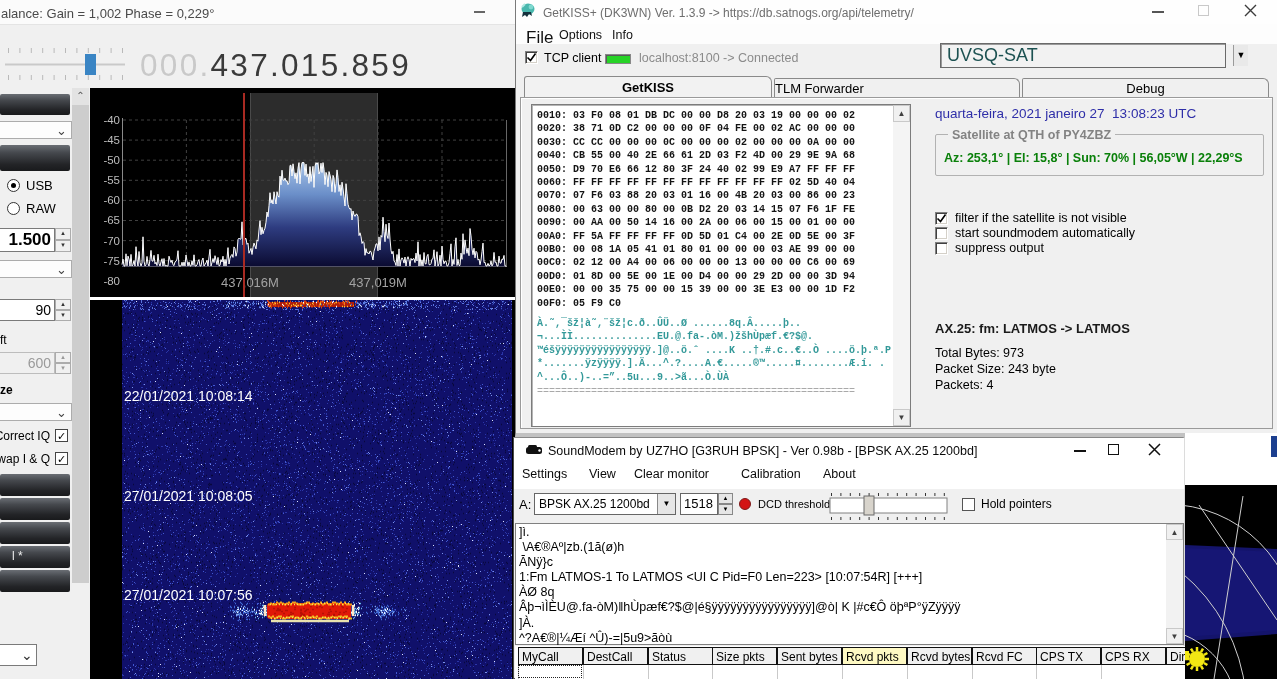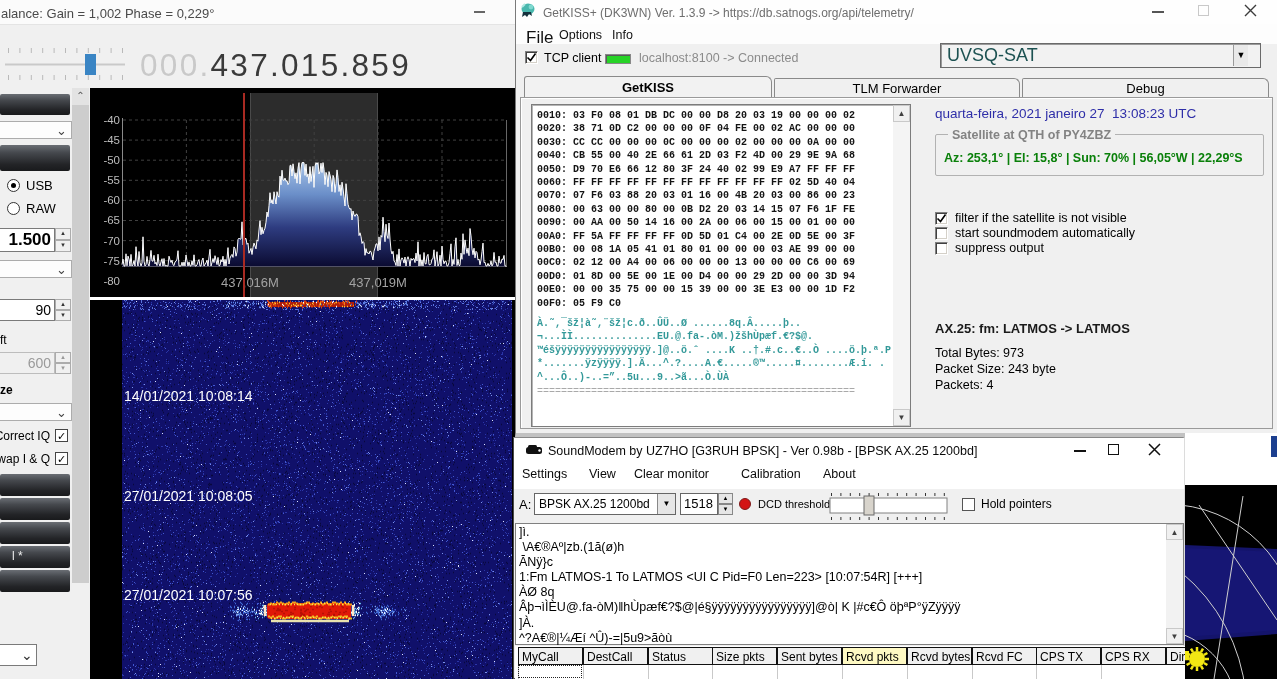--- a/index.html
+++ b/index.html
@@ -177,21 +177,21 @@
           <rect x="177" y="303" width="84" height="16" rx="3" fill="#e01808"></rect>
           <path d="M178 304.5h2M180 303.5h2M182 304.5h2M184 304.5h2M186 302.5h2M188 303.5h2M190 302.5h2M192 303.5h2M194 304.5h2M196 303.5h2M198 302.5h2M200 304.5h2M202 302.5h2M204 302.5h2M206 303.5h2M208 304.5h2M210 304.5h2M212 304.5h2M214 303.5h2M216 302.5h2M218 302.5h2M220 304.5h2M222 303.5h2M224 304.5h2M226 303.5h2M228 304.5h2M230 302.5h2M232 304.5h2M234 303.5h2M236 302.5h2M238 304.5h2M240 304.5h2M242 302.5h2M244 302.5h2M246 303.5h2M248 304.5h2M250 302.5h2M252 304.5h2M254 302.5h2M256 304.5h2M258 304.5h2M260 304.5h2" stroke="#f5a018" stroke-width="2" fill="none"></path>
           <path d="M178 316.5h2M180 317.5h2M182 316.5h2M184 318.5h2M186 317.5h2M188 316.5h2M190 316.5h2M192 318.5h2M194 318.5h2M196 317.5h2M198 317.5h2M200 316.5h2M202 316.5h2M204 318.5h2M206 317.5h2M208 318.5h2M210 318.5h2M212 316.5h2M214 318.5h2M216 316.5h2M218 317.5h2M220 317.5h2M222 316.5h2M224 317.5h2M226 316.5h2M228 318.5h2M230 318.5h2M232 317.5h2M234 317.5h2M236 318.5h2M238 318.5h2M240 317.5h2M242 316.5h2M244 317.5h2M246 317.5h2M248 316.5h2M250 316.5h2M252 317.5h2M254 316.5h2M256 316.5h2M258 318.5h2M260 318.5h2" stroke="#f0b622" stroke-width="2.2" fill="none"></path>
           <path d="M180 304.5h1M181 318.5h1M183 303.5h1M184 318.5h1M186 304.5h1M187 317.5h1M189 304.5h1M190 318.5h1M192 304.5h1M193 317.5h1M195 304.5h1M196 317.5h1M198 304.5h1M199 317.5h1M201 303.5h1M202 317.5h1M204 304.5h1M205 317.5h1M207 304.5h1M208 317.5h1M210 304.5h1M211 317.5h1M213 304.5h1M214 317.5h1M216 303.5h1M217 318.5h1M219 303.5h1M220 317.5h1M222 304.5h1M223 317.5h1M225 304.5h1M226 318.5h1M228 303.5h1M229 318.5h1M231 303.5h1M232 317.5h1M234 303.5h1M235 317.5h1M237 303.5h1M238 317.5h1M240 304.5h1M241 317.5h1M243 304.5h1M244 317.5h1M246 304.5h1M247 318.5h1M249 303.5h1M250 317.5h1M252 304.5h1M253 317.5h1M255 303.5h1M256 317.5h1M258 303.5h1M259 318.5h1" stroke="#f8e84a" stroke-width="1.4" fill="none"></path>
           <path d="M210 310.5h2M232 313.5h2M188 310.5h2M222 309.5h2M191 311.5h2M210 312.5h2M219 315.5h2M252 307.5h2M238 312.5h2M204 307.5h2M217 309.5h2M237 314.5h2M210 309.5h2M219 312.5h2M240 311.5h2M204 309.5h2M245 311.5h2M186 310.5h2M200 312.5h2M187 308.5h2M189 310.5h2M255 311.5h2M211 314.5h2M189 309.5h2M242 306.5h2M239 309.5h2M183 308.5h2M216 309.5h2M220 306.5h2M198 315.5h2M215 310.5h2M188 309.5h2M253 312.5h2M220 306.5h2M211 313.5h2M214 311.5h2M249 312.5h2M229 306.5h2M184 313.5h2M213 314.5h2M243 314.5h2M210 315.5h2M238 314.5h2M193 313.5h2M213 315.5h2M256 308.5h2M213 308.5h2M217 309.5h2M231 307.5h2M195 310.5h2M187 309.5h2M248 314.5h2M197 306.5h2M243 315.5h2M226 307.5h2M200 314.5h2M251 306.5h2M196 310.5h2M202 313.5h2M210 313.5h2" stroke="#b80f04" stroke-width="1.5" fill="none"></path>
           <path d="M175 305v11" stroke="#ffe9c8" stroke-width="2.5"></path>
           <path d="M263 305v11" stroke="#ffe9c8" stroke-width="2.5"></path>
           <path d="M181 321h78" stroke="#e9e2ae" stroke-width="2.5"></path>
         </g>
 </svg>
-<div class="ab" style="left:124px;top:388px;font-size:14px;color:#fff">14/01/2021 10:08:14</div>
+<div class="ab" style="left:124px;top:388px;font-size:14px;color:#fff">22/01/2021 10:08:14</div>
 <div class="ab" style="left:124px;top:488px;font-size:14px;color:#fff">27/01/2021 10:08:05</div>
 <div class="ab" style="left:124px;top:587px;font-size:14px;color:#fff">27/01/2021 10:07:56</div>
 </div>
 <div class="ab" style="left:515px;top:0;width:762px;height:437px;background:#f0f0f0;border-left:1px solid #7a7a7a;border-bottom:4px solid #c2c2c2">
 <div class="ab" style="left:0;top:0;width:762px;height:24px;background:#fefefe">
         <svg class="ab" style="left:4px;top:2px" width="15" height="16" viewBox="0 0 15 16">
           <ellipse cx="8" cy="7" rx="6.5" ry="5.5" fill="#49b8ae"></ellipse>
           <path d="M3 10 L2 15 L5 13 L7 15 L9 12 L12 14 L11 10 Z" fill="#15313d"></path>
           <circle cx="11" cy="5" r="2.4" fill="#7fd8cf"></circle>
           <path d="M2 5l3-3" stroke="#b0e8e2" stroke-width="2"></path>
@@ -208,26 +208,26 @@
         <div class="ab" style="left:43px;top:4px;font-size:12.5px;color:#111">Options</div>
         <div class="ab" style="left:96px;top:4px;font-size:12.5px;color:#111">Info</div>
       </div>
 <div class="w95c" style="left:9px;top:51px"></div>
       <svg class="ab" style="left:9px;top:51px" width="13" height="13" viewBox="0 0 13 13">
         <path d="M2.5 6.5l3 3 5-7" stroke="#000" stroke-width="1.6" fill="none"></path>
       </svg>
       <div class="ab" style="left:28px;top:51px;font-size:12.5px;color:#000">TCP client</div>
       <div class="ab" style="left:89px;top:54px;width:26px;height:10px;background:#27d327;border:1px solid #888;box-shadow:inset 1px 1px 0 #5a5a5a"></div>
       <div class="ab" style="left:123px;top:51px;font-size:12.5px;color:#8b8b8b">localhost:8100 -&gt; Connected</div>
-<div class="ab" style="left:424px;top:43px;width:321px;height:25px;background:#f2f2f2;border:1px solid #6a6a6a;box-shadow:inset 1px 1px 0 #9a9a9a">
+<div class="ab" style="left:424px;top:43px;width:286px;height:25px;background:#f2f2f2;border:1px solid #6a6a6a;box-shadow:inset 1px 1px 0 #9a9a9a">
         <div class="ab" style="left:6px;top:1px;font-size:18px;color:#1d5252">UVSQ-SAT</div>
         <div class="ab" style="left:292px;top:1px;width:15px;height:21px;background:#e9e9e9;border-left:1px solid #9a9a9a;text-align:center;font-size:9px;line-height:21px;color:#000">▼</div>
       </div>
 <div class="ab" style="left:8px;top:76px;width:248px;height:22px;background:#f2f2f2;border:1px solid #8a8a8a;border-bottom:none;border-radius:3px 6px 0 0;text-align:center;font-size:13px;font-weight:bold;color:#000;padding-top:3px">GetKISS</div>
-      <div class="ab" style="left:258px;top:78px;width:246px;height:20px;background:#f0f0f0;border:1px solid #8a8a8a;border-bottom:none;border-radius:2px 6px 0 0;text-align:center;font-size:13px;color:#000;padding-top:2px">TLM Forwarder</div>
+      <div class="ab" style="left:258px;top:78px;width:246px;height:20px;background:#f0f0f0;border:1px solid #8a8a8a;border-bottom:none;border-radius:2px 6px 0 0;font-size:13px;color:#000;padding-top:2px">TLM Forwarder</div>
       <div class="ab" style="left:506px;top:78px;width:247px;height:20px;background:#f0f0f0;border:1px solid #8a8a8a;border-bottom:none;border-radius:2px 6px 0 0;text-align:center;font-size:13px;color:#000;padding-top:2px">Debug</div>
 <div class="ab" style="left:4px;top:97px;width:753px;height:332px;background:#f0f0f0;border:1px solid #9a9a9a;box-shadow:inset 1px 1px 0 #fff"></div>
 <div class="ab" style="left:15px;top:104px;width:380px;height:323px;background:#fff;border:1px solid #7c7c7c;box-shadow:inset 1px 1px 0 #b5b5b5;overflow:hidden">
         <pre style="position:absolute;left:5px;top:4px;font-family:'Liberation Mono',monospace;font-size:10px;font-weight:bold;line-height:13.4px;color:#141414;letter-spacing:0px">0010: 03 F0 08 01 DB DC 00 00 D8 20 03 19 00 00 00 02
 0020: 38 71 0D C2 00 00 00 0F 04 FE 00 02 AC 00 00 00
 0030: CC CC 00 00 00 0C 00 00 00 02 00 00 00 0A 00 00
 0040: CB 55 00 40 2E 66 61 2D 03 F2 4D 00 29 9E 9A 68
 0050: D9 70 E6 66 12 80 3F 24 40 02 99 E9 A7 FF FF FF
 0060: FF FF FF FF FF FF FF FF FF FF FF FF 02 5D 40 04
 0070: 07 F6 03 88 20 03 01 16 00 4B 20 03 00 86 00 23

